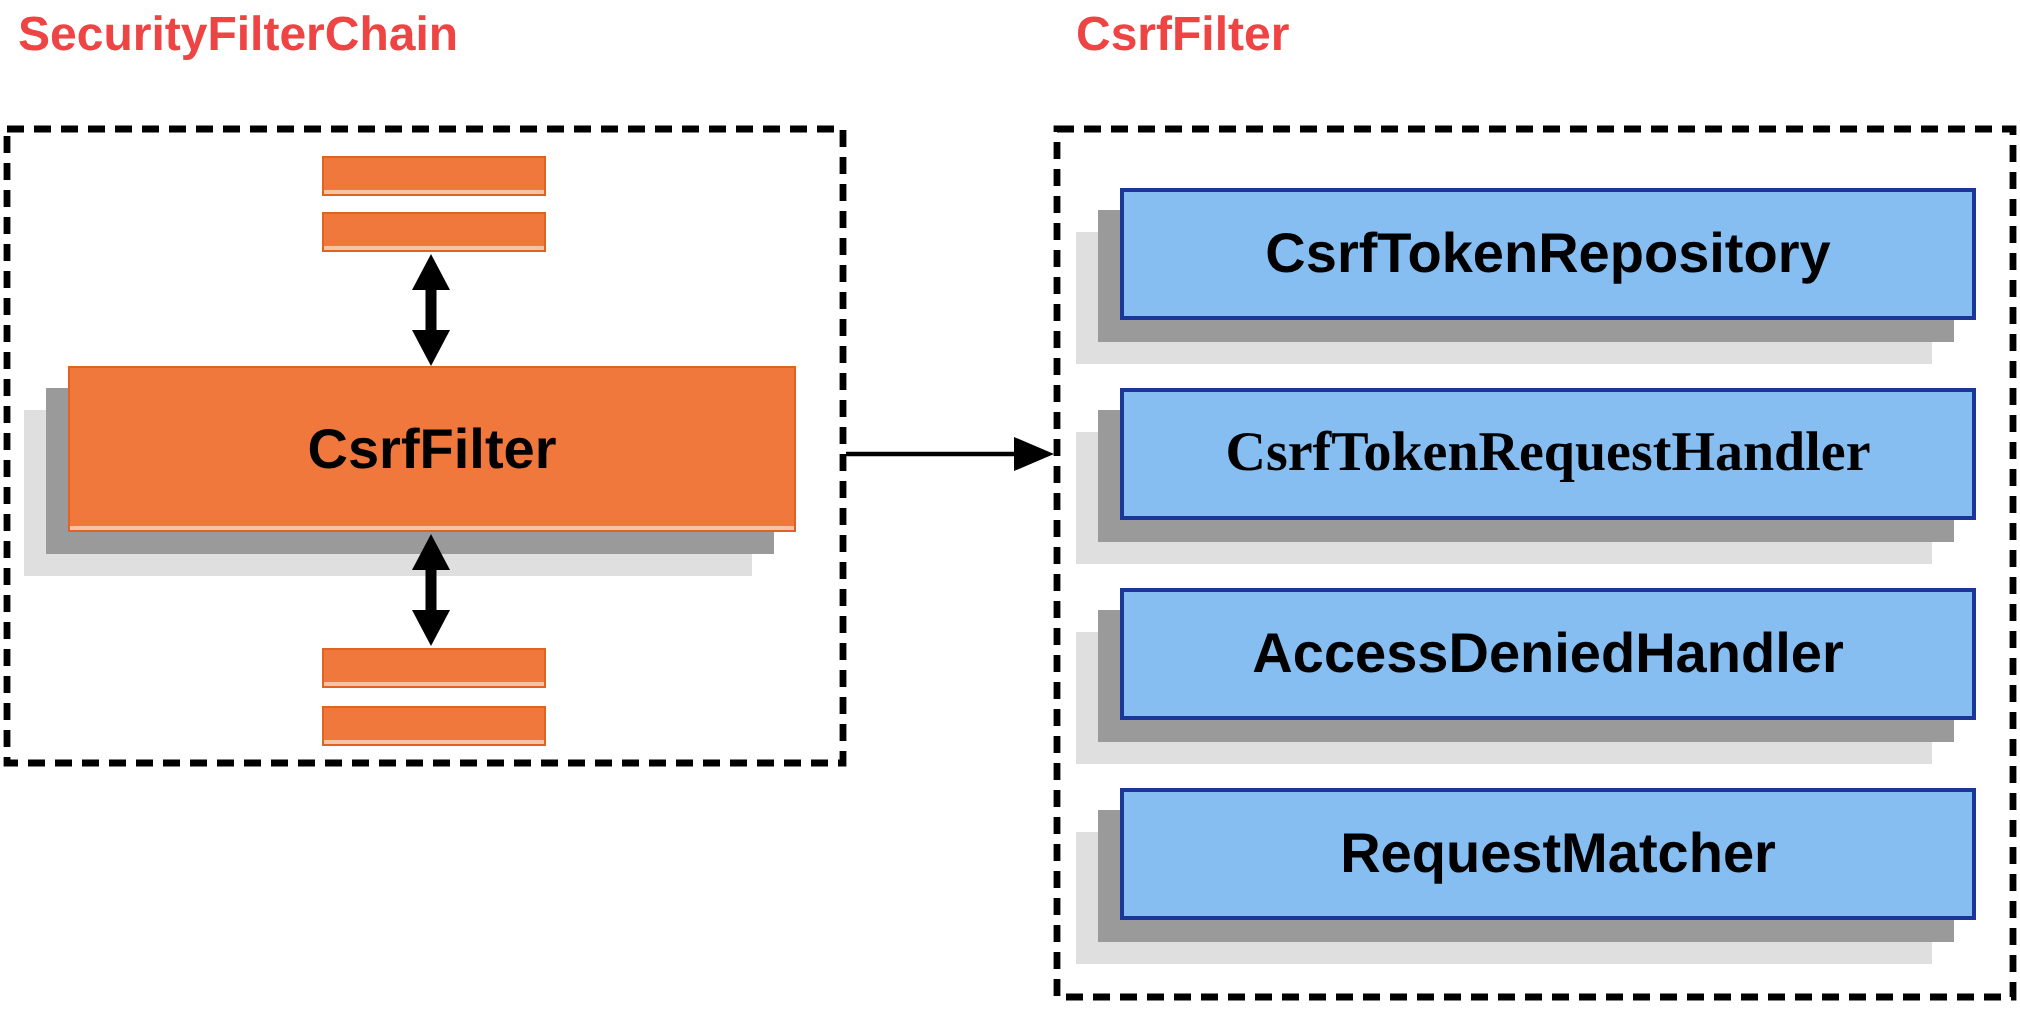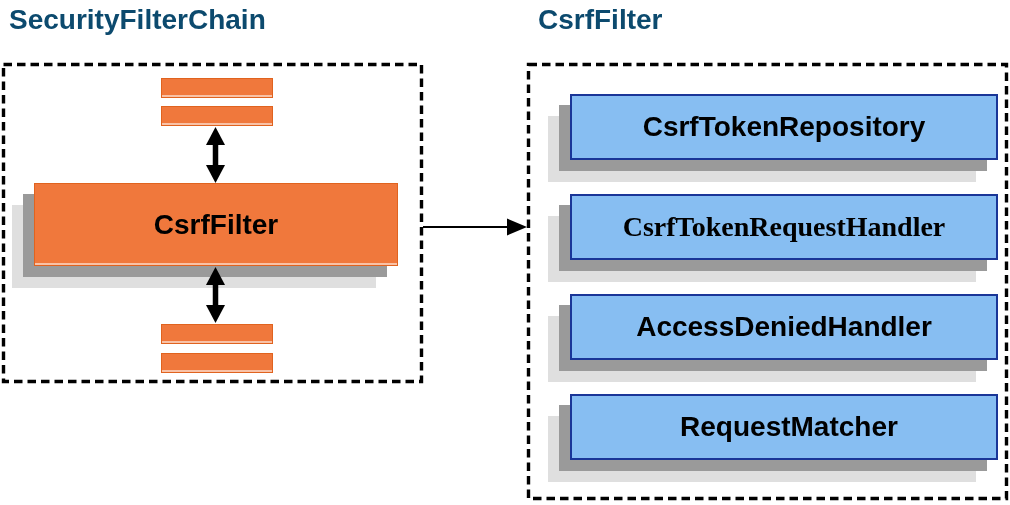--- a/index.html
+++ b/index.html
@@ -11,25 +11,25 @@
     position: relative;
     width: 1010px;
     height: 505px;
     background: #ffffff;
     font-family: "Liberation Sans", sans-serif;
     overflow: hidden;
     color: #000;
   }
   .title {
     position: absolute;
-    font-size: 28px;
+    font-size: 24px;
     font-weight: bold;
     line-height: 1;
     white-space: nowrap;
-    color: #0c4a6e;
+    color: #ef4444;
   }
   .title-left  { left: 9px;  top: 6px; }
   .title-right { left: 538px; top: 6px; }
 
   .svg-layer {
     position: absolute;
     left: 0; top: 0;
     width: 1010px; height: 505px;
     pointer-events: none;
     z-index: 5;
@@ -83,21 +83,20 @@
     box-sizing: border-box;
     display: flex;
     align-items: center;
     justify-content: center;
     font-size: 28px;
     font-weight: bold;
     box-shadow:
       -11px 11px 0 0 #9A9A9A,
       -22px 22px 0 0 #DFDFDF;
     z-index: 2;
-    margin-left: 10px;
   }
   .component-1 { top: 94px; }
   .component-2 { top: 194px; font-family: Liberation Serif, serif; }
   .component-3 { top: 294px; }
   .component-4 { top: 394px; padding-left: 10px; }
 </style>
 </head>
 <body>
 
 <div class="canvas">

